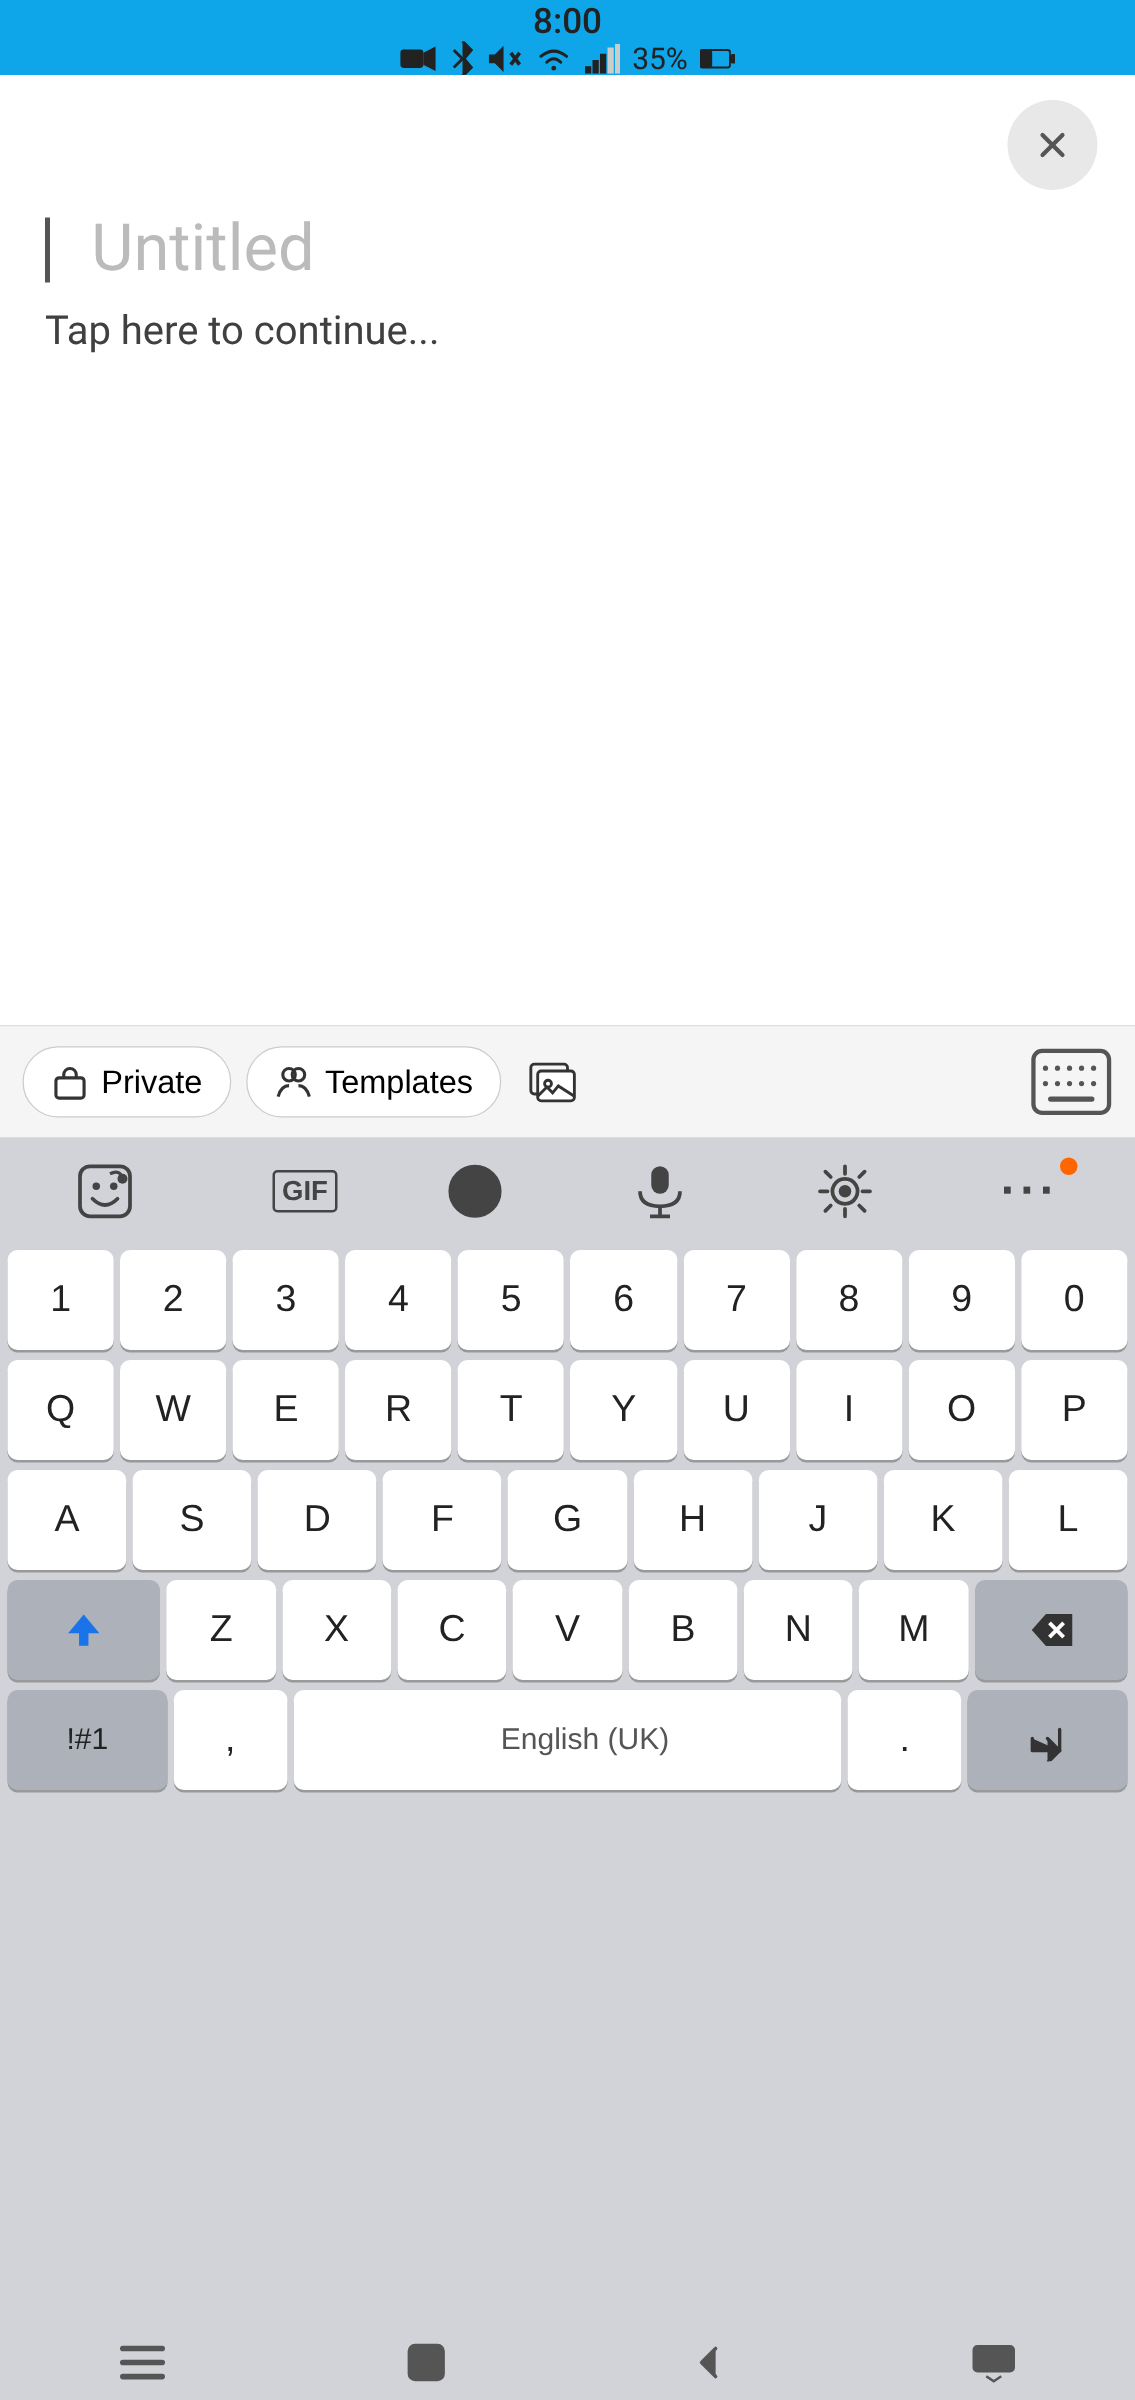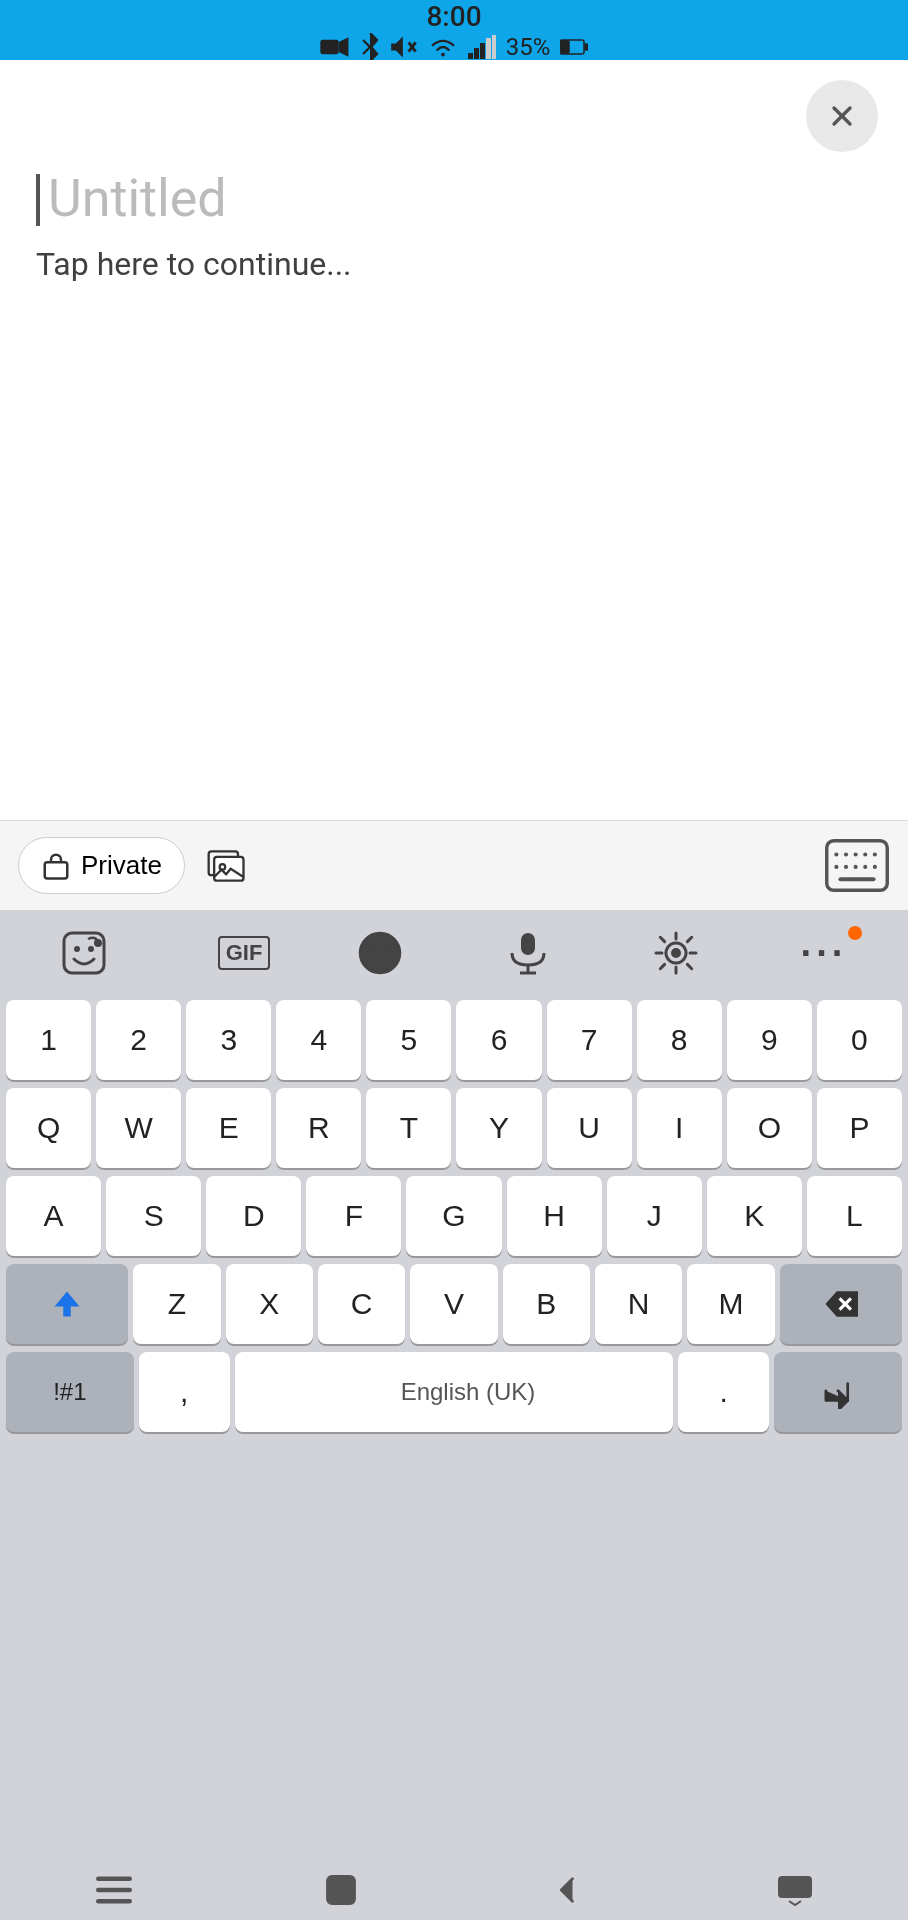--- a/index.html
+++ b/index.html
@@ -61,20 +61,21 @@
       cursor: pointer;
     }
     .close-btn svg {
       width: 32px;
       height: 32px;
     }
     .editor-title-wrapper {
       display: flex;
       align-items: flex-start;
       margin-top: 80px;
+      gap: 25px;
     }
     .title-cursor {
       width: 4px;
       height: 52px;
       background: #555;
       margin-right: 8px;
       flex-shrink: 0;
       margin-top: 4px;
     }
     .editor-title {
@@ -336,20 +337,28 @@
 <div style="position:absolute; top:820px; left:0; right:0; height:90px; background:#f5f5f5; border-top:1.5px solid #ddd; display:flex; align-items:center; padding:0 18px; gap:12px;">
 
   <button class="toolbar-btn">
     <svg viewBox="0 0 24 24" width="28" height="28" fill="none" stroke="#333" stroke-width="2">
       <rect x="3" y="9" width="18" height="13" rx="2"></rect>
       <path d="M8,9 V7 a4,4 0 0,1 8,0 V9"></path>
     </svg>
     <span>Private</span>
   </button>
 
+  <button class="toolbar-btn">
+    <svg viewBox="0 0 24 24" width="28" height="28" fill="none" stroke="#333" stroke-width="2">
+      <circle cx="9" cy="7" r="4"></circle>
+      <circle cx="15" cy="7" r="4"></circle>
+      <path d="M2,21 Q4,14 9,14 M22,21 Q20,14 15,14"></path>
+    </svg>
+    <span>Templates</span>
+  </button>
 
   <button class="toolbar-icon-btn">
     <svg viewBox="0 0 48 48" fill="none" stroke="#333" stroke-width="2.5">
       <rect x="4" y="8" width="32" height="26" rx="3"></rect>
       <rect x="10" y="14" width="32" height="26" rx="3" fill="#fff" stroke="#333"></rect>
       <circle cx="19" cy="25" r="3"></circle>
       <polyline points="10,36 18,28 23,33 28,27 42,36"></polyline>
     </svg>
   </button>
   <div class="toolbar-spacer"></div>

